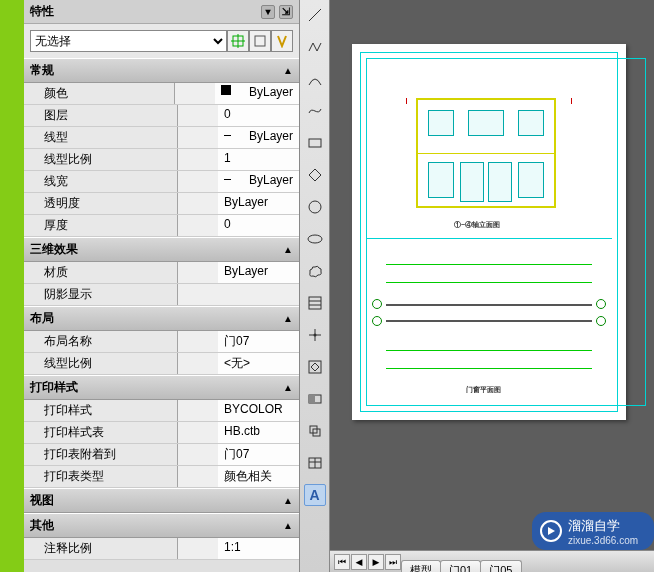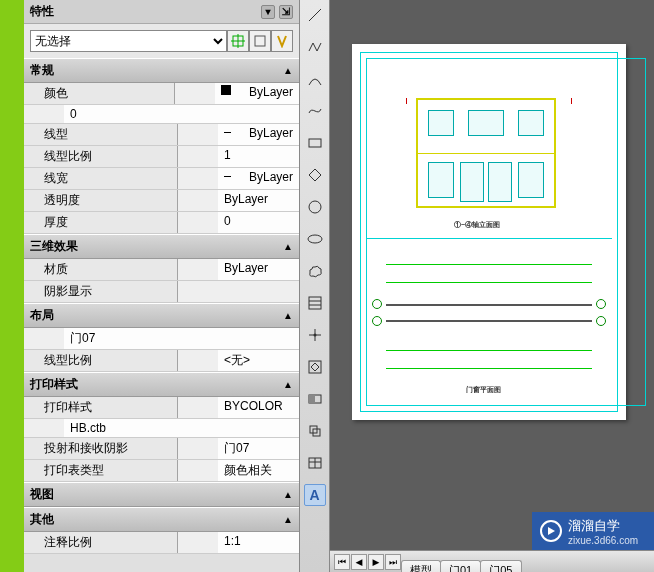--- a/index.html
+++ b/index.html
@@ -36,21 +36,21 @@
 .bldg-floor { position:absolute; left:0; right:0; top:50%; border-top:1.5px solid #d4d400;}
 .bldg-window { position:absolute; border:1px solid #0aa; background:rgba(0,200,200,.08);}
 .plan { position:absolute; left:20px; top:20px; right:20px; bottom:30px;}
 .plan-line { position:absolute; left:0; right:0; border-top:1px solid #0c0;}
 .plan-wall { position:absolute; left:0; right:0; border-top:2px solid #555;}
 .dim-text { position:absolute; font-size:7px; color:#333;}
 .tabs-bar { position:absolute; left:0; right:0; bottom:0; height:22px; background:linear-gradient(#e8e8e8,#c8c8c8); display:flex; align-items:center; font-size:11px; border-top:1px solid #888;}
 .tab-nav { display:flex; margin-left:4px;}
 .tab-nav span { width:16px; height:16px; border:1px solid #999; background:#f0f0f0; margin-right:1px; text-align:center; line-height:14px; cursor:pointer; font-size:9px;}
 .tab { padding:2px 8px; background:linear-gradient(#f8f8f8,#dcdcdc); border:1px solid #999; border-bottom:none; margin-left:-1px; cursor:pointer; border-radius:3px 3px 0 0;margin-top:16px;}
-.watermark { position:absolute; right:0; bottom:22px; width:122px; height:38px; background:#2a5aa8; display:flex; align-items:center; gap:6px; padding:0 8px; color:#fff; font-size:13px;}
+.watermark { position:absolute; right:0; bottom:22px; width:122px; height:38px; background:#2a5aa8; display:flex; align-items:center; gap:6px; padding:0 8px; color:#fff; font-size:13px;border-radius:14px;}
 .watermark .play { width:22px; height:22px; border:2px solid #fff; border-radius:50%; display:flex; align-items:center; justify-content:center;}
 .watermark .sub { font-size:10px; opacity:.8;}
 .marker { position:absolute; width:10px; height:10px; border:1px solid #080; border-radius:50%; background:#fff;}
 .red-tick { position:absolute; width:1px; height:6px; background:#c00;}
 </style>
 </head>
 <body>
 
 <div class="left-panel">
   <div class="title-bar">
@@ -90,20 +90,21 @@
         <span class="arrow">▲</span>
       </div>
     <div class="prop-row">
         <div class="prop-label">颜色</div>
         <div class="prop-value">
           <span class="swatch"></span>
           <span>ByLayer</span>
         </div>
       </div>
     <div class="prop-row">
+        <div class="prop-label">图层</div>
         <div class="prop-value">0</div>
       </div>
     <div class="prop-row">
         <div class="prop-label">线型</div>
         <div class="prop-value">
           <span class="line-sample"></span>
           <span>ByLayer</span>
         </div>
       </div>
     <div class="prop-row">
@@ -136,40 +137,42 @@
       </div>
     <div class="prop-row">
         <div class="prop-label">阴影显示</div>
       </div>
 
     <div class="section-header">
         <span>布局</span>
         <span class="arrow">▲</span>
       </div>
     <div class="prop-row">
+        <div class="prop-label">布局名称</div>
         <div class="prop-value">门07</div>
       </div>
     <div class="prop-row">
         <div class="prop-label">线型比例</div>
         <div class="prop-value">&lt;无&gt;</div>
       </div>
 
     <div class="section-header">
         <span>打印样式</span>
         <span class="arrow">▲</span>
       </div>
     <div class="prop-row">
         <div class="prop-label">打印样式</div>
         <div class="prop-value">BYCOLOR</div>
       </div>
     <div class="prop-row">
+        <div class="prop-label">打印样式表</div>
         <div class="prop-value">HB.ctb</div>
       </div>
     <div class="prop-row">
-        <div class="prop-label">投射和接收阴影</div>
+        <div class="prop-label">打印表附着到</div>
         <div class="prop-value">门07</div>
       </div>
     <div class="prop-row">
         <div class="prop-label">打印表类型</div>
         <div class="prop-value">颜色相关</div>
       </div>
 
     <div class="section-header">
         <span>视图</span>
         <span class="arrow">▲</span>

